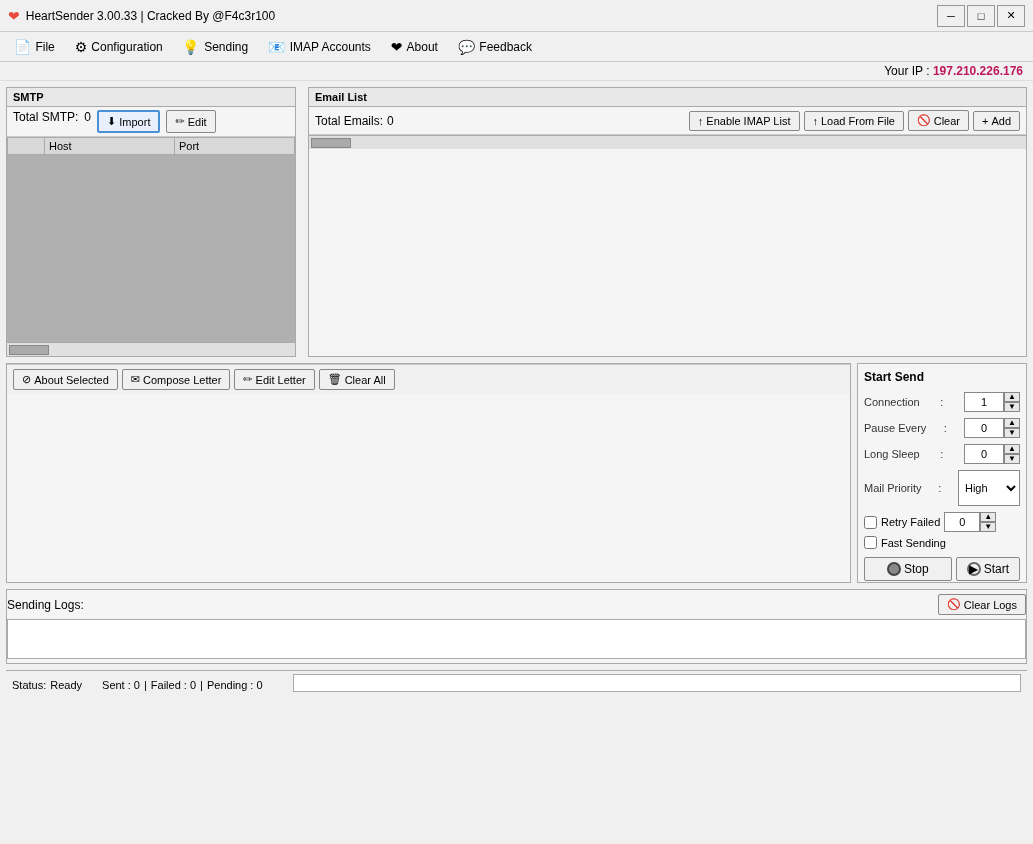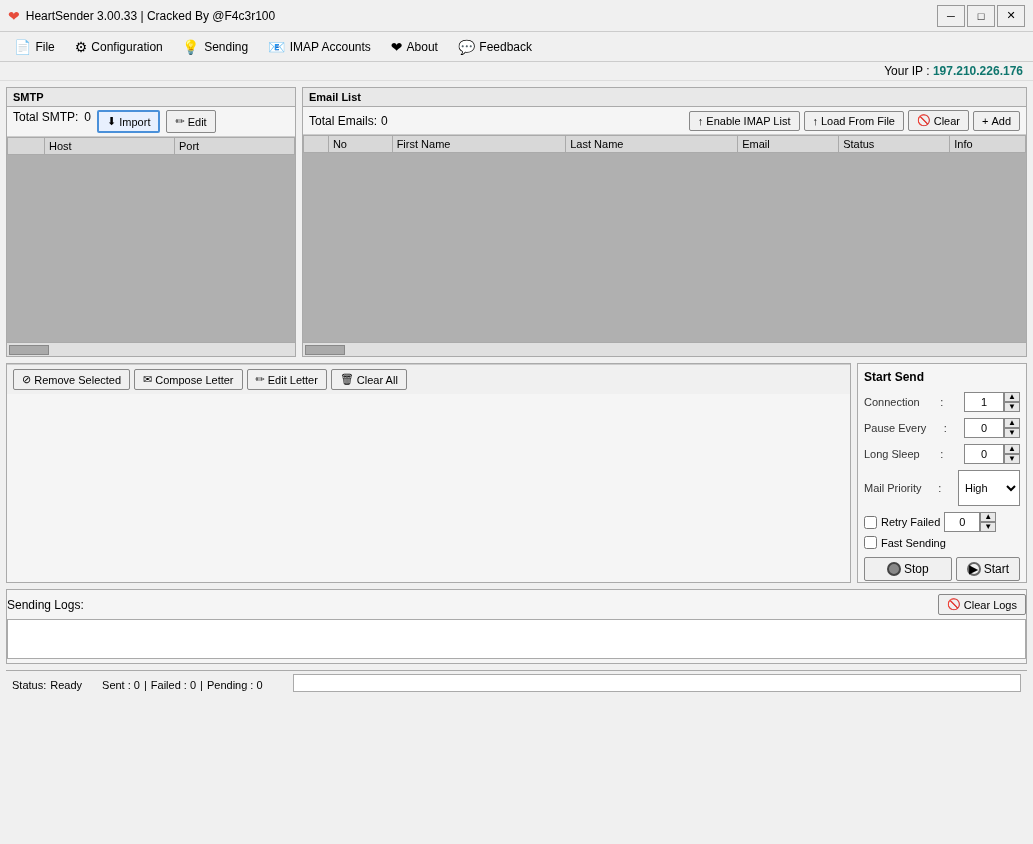--- a/index.html
+++ b/index.html
@@ -51,33 +51,33 @@
     .menu-icon { font-size: 14px; }
 
     .ip-bar {
       background: #f0f0f0;
       text-align: right;
       padding: 2px 10px;
       font-size: 12px;
       border-bottom: 1px solid #ddd;
     }
     .ip-label { color: #000; }
-    .ip-value { color: #0f766e; font-weight: bold; }
+    .ip-value { color: #be185d; font-weight: bold; }
 
     .main-content {
       padding: 6px;
       display: flex;
       flex-direction: column;
       gap: 6px;
       height: calc(844px - 32px - 30px - 22px);
     }
 
     .top-section {
       display: flex;
-      gap: 6px;
+      gap: 12px;
       height: 270px;
     }
 
     .smtp-panel {
       width: 290px;
       border: 1px solid #aaa;
       background: #f5f5f5;
       display: flex;
       flex-direction: column;
     }
@@ -388,50 +388,34 @@
         </button>
         <button class="btn">
           <span>🚫</span>
           <span>Clear</span>
         </button>
         <button class="btn">
           <span>+</span>
           <span>Add</span>
         </button>
       </div>
-      <div class="table-container">
-        <table>
-          <thead>
-            <tr>
-              <th></th>
-              <th>No</th>
-              <th>First Name</th>
-              <th>Last Name</th>
-              <th>Email</th>
-              <th>Status</th>
-              <th>Info</th>
-            </tr>
-          </thead>
-          <tbody></tbody>
-        </table>
-      </div>
       <div class="scrollbar-h">
         <div class="scrollbar-thumb"></div>
       </div>
     </div>
 
   </div>
 
   <div class="letters-section">
 
     <div class="letters-panel">
       <div class="letters-footer">
         <button class="btn">
           <span>⊘</span>
-          <span>Remove Selected</span>
+          <span>About Selected</span>
         </button>
         <button class="btn">
           <span>✉</span>
           <span>Compose Letter</span>
         </button>
         <button class="btn">
           <span>✏</span>
           <span>Edit Letter</span>
         </button>
         <button class="btn">

